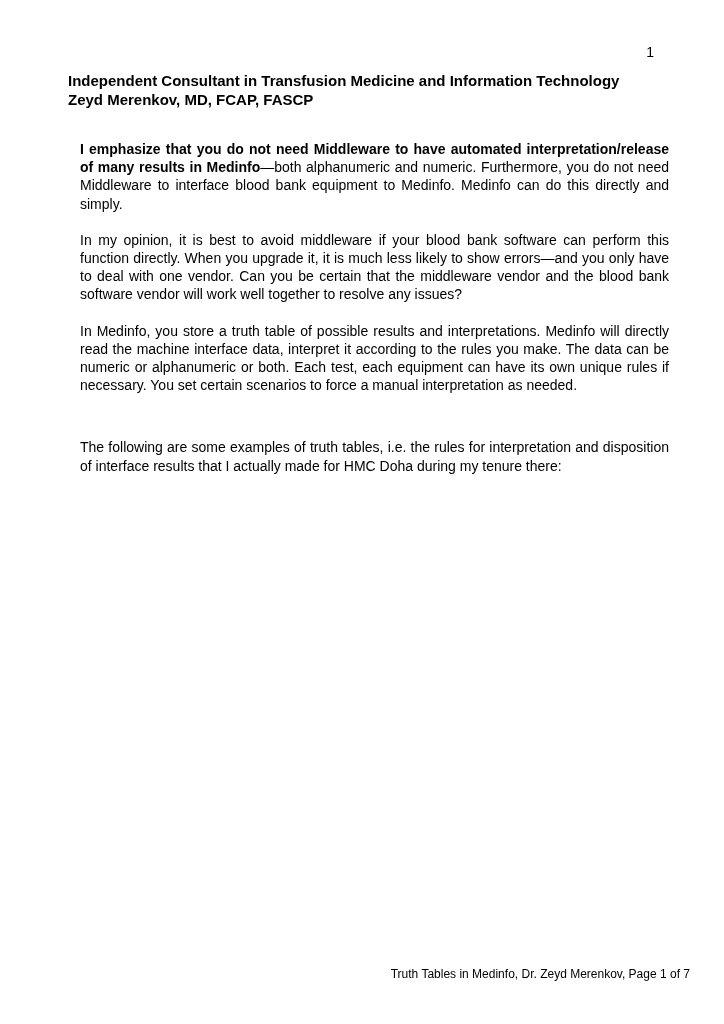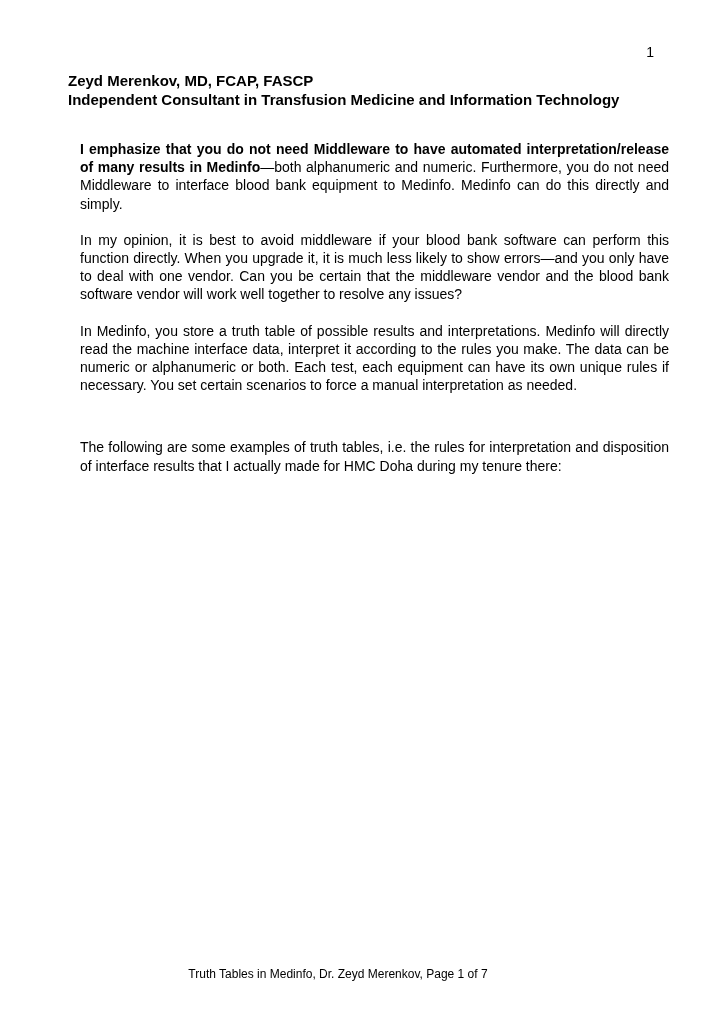--- a/index.html
+++ b/index.html
@@ -56,32 +56,33 @@
       margin-top: 44px;
     }
     .bold {
       font-weight: bold;
     }
     .footer {
       position: absolute;
       top: 967px;
       left: 0;
       width: 676px;
-      text-align: center;
+      text-align: right;
       font-size: 12px;
+      padding-left: 14px;
     }
   </style>
 </head>
 <body>
 
 <div class="page-number">1</div>
 
 <div class="header">
+  <p class="subtitle">Independent Consultant in Transfusion Medicine and Information Technology</p>
   <p class="subtitle">Zeyd Merenkov, MD, FCAP, FASCP</p>
-  <p class="subtitle">Independent Consultant in Transfusion Medicine and Information Technology</p>
 </div>
 
 <div class="body-text">
   <p class="para"><span class="bold">I emphasize that you do not need Middleware to have automated interpretation/release of many results in Medinfo</span><span>—both alphanumeric and numeric. Furthermore, you do not need Middleware to interface blood bank equipment to Medinfo. Medinfo can do this directly and simply.</span></p>
   <p class="para">In my opinion, it is best to avoid middleware if your blood bank software can perform this function directly.  When you upgrade it, it is much less likely to show errors—and you only have to deal with one vendor.  Can you be certain that the middleware vendor and the blood bank software vendor will work well together to resolve any issues?</p>
   <p class="para">In Medinfo, you store a truth table of possible results and interpretations.  Medinfo will directly read the machine interface data, interpret it according to the rules you make.  The data can be numeric or alphanumeric or both.  Each test, each equipment can have its own unique rules if necessary.  You set certain scenarios to force a manual interpretation as needed.</p>
   <p class="para last">The following are some examples of truth tables, i.e. the rules for interpretation and disposition of interface results that I actually made for HMC Doha during my tenure there:</p>
 </div>
 
 <div class="footer">Truth Tables in Medinfo, Dr. Zeyd Merenkov, Page 1 of 7</div>

